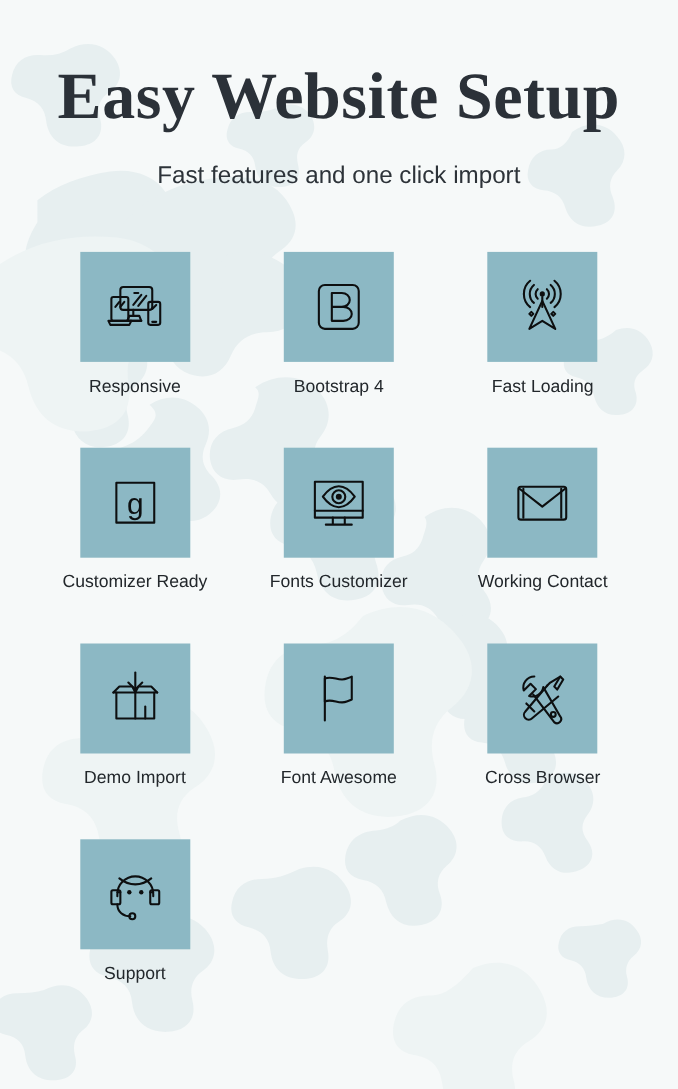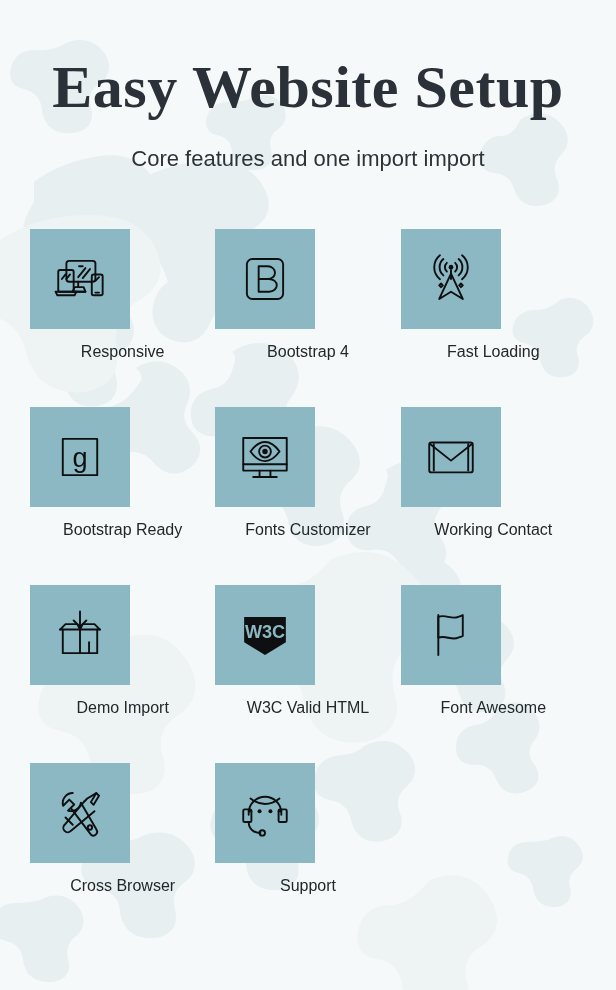--- a/index.html
+++ b/index.html
@@ -65,20 +65,21 @@
     display: grid;
     grid-template-columns: repeat(3, 1fr);
     grid-auto-rows: 178px;
     justify-items: center;
   }
 
   .feature-item {
     width: 100%;
     display: flex;
     flex-direction: column;
+    align-items: center;
   }
 
   .feature-icon-box {
     width: 100px;
     height: 100px;
     background: #8cb8c4;
     display: flex;
     align-items: center;
     justify-content: center;
   }
@@ -145,21 +146,21 @@
     <path d="M330 560c34-16 66-8 88 21 17 22 14 45-7 62-17 13-22 31-16 52 7 26-6 44-33 47-31 4-52-11-58-41-4-22-16-34-37-38-20-4-29-18-26-39 4-25 20-37 46-38 15-1 29-8 43-26z"></path>
     <path d="M120 640c28-12 53-4 69 24 12 21 7 40-12 52-15 10-19 24-14 41 6 21-4 35-26 37-26 3-43-9-47-33-3-18-13-27-30-30-17-3-24-14-21-31 4-20 17-29 38-29 13 0 25-10 43-31z"></path>
     <path d="M430 880c26-11 49-3 62 22 10 19 5 35-12 45-13 8-17 20-13 35 5 19-4 31-24 33-23 2-38-9-41-30-2-16-11-24-26-26-15-3-21-13-18-28 4-18 15-26 34-26 12 0 24-9 38-25z"></path>
   </g>
 </svg>
 
 <div class="page">
 
   <div class="header">
     <h1 class="page-title">Easy Website Setup</h1>
-    <p class="page-subtitle">Core features and one import import</p>
+    <p class="page-subtitle">Fast features and one click import</p>
   </div>
 
   <div class="features-grid">
 
     <div class="feature-item">
       <div class="feature-icon-box">
         <svg viewBox="0 0 64 64">
           <g class="ico-stroke">
             <rect x="17" y="12" width="32" height="23" rx="3"></rect>
             <path d="M30 35v6M24 46h14"></path>
@@ -205,21 +206,21 @@
       <div class="feature-label">Fast Loading</div>
     </div>
 
     <div class="feature-item">
       <div class="feature-icon-box">
         <svg viewBox="0 0 64 64">
           <rect class="ico-stroke" x="13" y="12" width="38" height="40" stroke-width="2.8"></rect>
           <text class="ico-text" x="32" y="43" text-anchor="middle" font-size="30" font-family="'Liberation Serif', serif">g</text>
         </svg>
       </div>
-      <div class="feature-label">Bootstrap Ready</div>
+      <div class="feature-label">Customizer Ready</div>
     </div>
 
     <div class="feature-item">
       <div class="feature-icon-box">
         <svg viewBox="0 0 64 64">
           <g class="ico-stroke" stroke-width="2.4">
             <rect x="8" y="11" width="48" height="36"></rect>
             <path d="M8 40h48"></path>
             <path d="M26 47v7M38 47v7M19 54h26"></path>
             <path d="M16 26c5-7 10.5-10.5 16-10.5S43 19 48 26c-5 7-10.5 10.5-16 10.5S21 33 16 26z"></path>
@@ -255,29 +256,20 @@
             <path d="M13 26v26h38V26"></path>
             <path d="M32 26v26"></path>
             <path d="M42 40v12"></path>
           </g>
         </svg>
       </div>
       <div class="feature-label">Demo Import</div>
     </div>
 
 
-    <div class="feature-item">
-      <div class="feature-icon-box">
-        <svg viewBox="0 0 64 64">
-          <path class="ico-fill" d="M9 12h46v28L32 54 9 40z"></path>
-          <text x="32" y="35" text-anchor="middle" font-size="20" font-weight="700" font-family="'Liberation Sans', sans-serif" fill="#8cb8c4">W3C</text>
-        </svg>
-      </div>
-      <div class="feature-label">W3C Valid HTML</div>
-    </div>
 
     <div class="feature-item">
       <div class="feature-icon-box">
         <svg viewBox="0 0 64 64">
           <g class="ico-stroke" stroke-width="2.4">
             <path d="M18 10v44"></path>
             <path d="M18 12c8-3.5 14 3.5 22 0 0 0 4-1.5 5-2v23c-1 .5-5 2-5 2-8 3.5-14-3.5-22 0z"></path>
           </g>
         </svg>
       </div>

